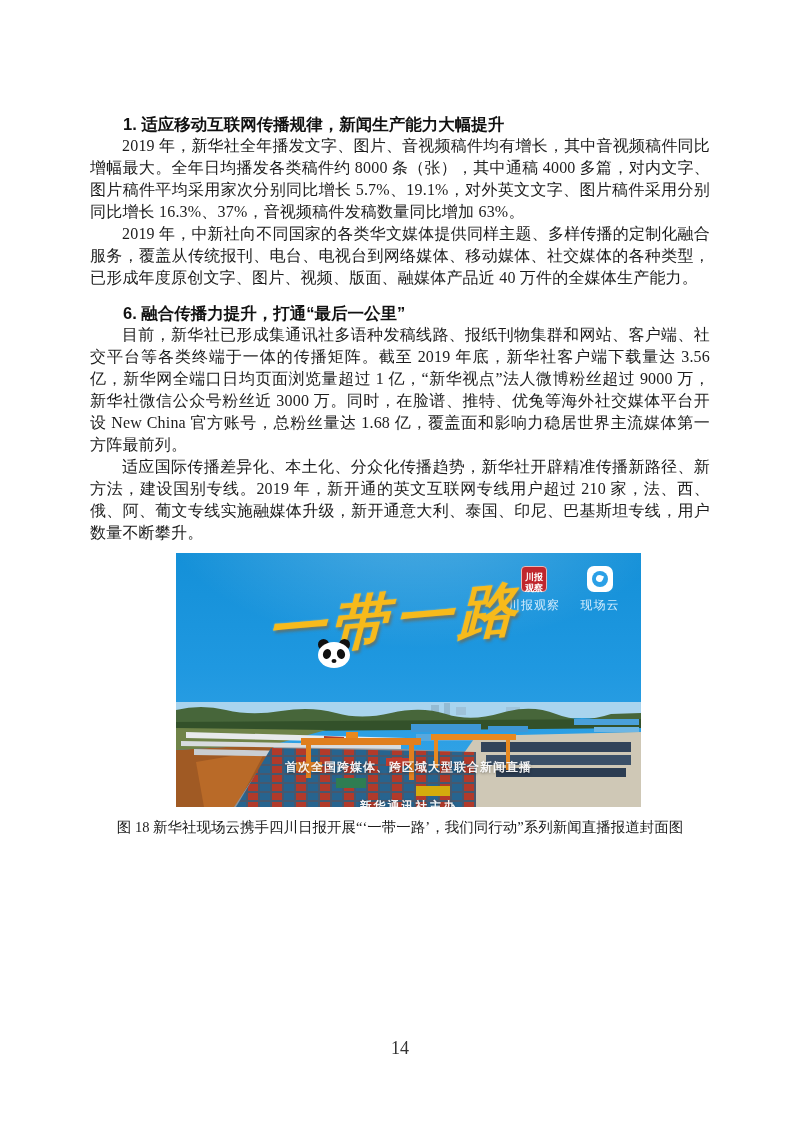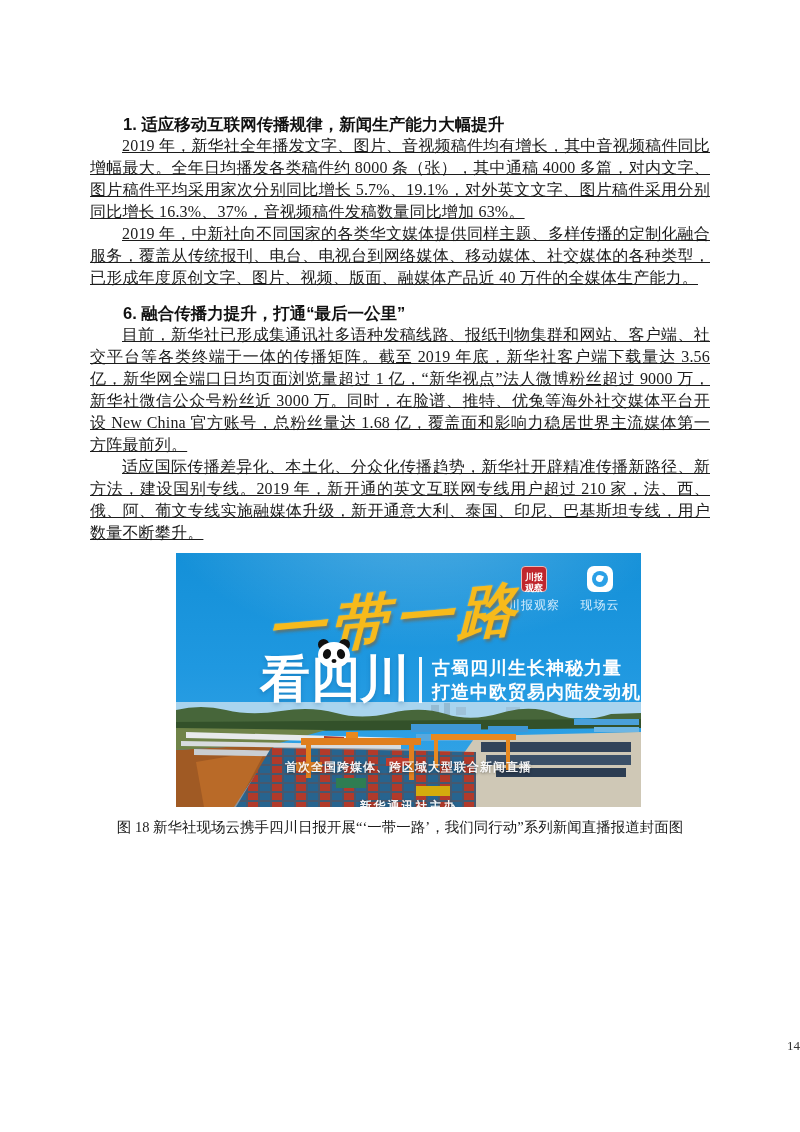--- a/index.html
+++ b/index.html
@@ -19,21 +19,20 @@
     font-size: 16.5px; line-height: 22px;
     font-weight: 700; color: #111;
     margin: 13px 0 0 0; text-indent: 2em;
   }
   .content h3.first { margin-top: 0; }
   .content p {
     font-size: 16px; line-height: 22px;
     margin: 0; text-indent: 2em;
     text-align: justify;
     letter-spacing: 0.2px;
-    text-decoration: underline;
   }
 
   
   .promo {
     position: relative;
     width: 465px; height: 254px;
     margin: 9px 0 0 86px;
     overflow: hidden;
     font-family: "Liberation Sans", "DejaVu Sans", sans-serif;
   }
@@ -100,21 +99,21 @@
   .ov1 { font-size: 12px; letter-spacing: 1px; }
   .ov2 { font-size: 12px; margin-top: 22px; letter-spacing: 2px; }
 
   .caption {
     margin: 11px -14px 0 -14px;
     text-align: center;
     font-size: 14.5px; color: #1c1c1c;
   }
   .page-number {
     position: absolute; left: 0; right: 0; top: 1038px;
-    text-align: right; font-size: 13px; color: #333;
+    text-align: center; font-size: 18px; color: #333;
   }
 </style>
 </head>
 <body>
 
 <div class="page">
   <div class="content">
 
     <h3 class="first">1. 适应移动互联网传播规律，新闻生产能力大幅提升</h3>
     <p>2019 年，新华社全年播发文字、图片、音视频稿件均有增长，其中音视频稿件同比增幅最大。全年日均播发各类稿件约 8000 条（张），其中通稿 4000 多篇，对内文字、图片稿件平均采用家次分别同比增长 5.7%、19.1%，对外英文文字、图片稿件采用分别同比增长 16.3%、37%，音视频稿件发稿数量同比增加 63%。</p>
@@ -194,28 +193,20 @@
         <div class="badge">
           <div class="cloud-ic">
               <div class="drop"></div>
             </div>
           <div class="badge-label">现场云</div>
         </div>
       </div>
 
       <div class="calli">一带一路</div>
 
-      <div class="subtitle-row">
-        <div class="watch">看四川</div>
-        <div class="divider"></div>
-        <div class="taglines">
-          <div class="tagline">古蜀四川生长神秘力量</div>
-          <div class="tagline">打造中欧贸易内陆发动机</div>
-        </div>
-      </div>
 
       <div class="panda">
         <div class="ear l"></div>
           <div class="ear r"></div>
         <div class="face"></div>
         <div class="eye l"></div>
           <div class="eye r"></div>
         <div class="nose"></div>
       </div>
 

